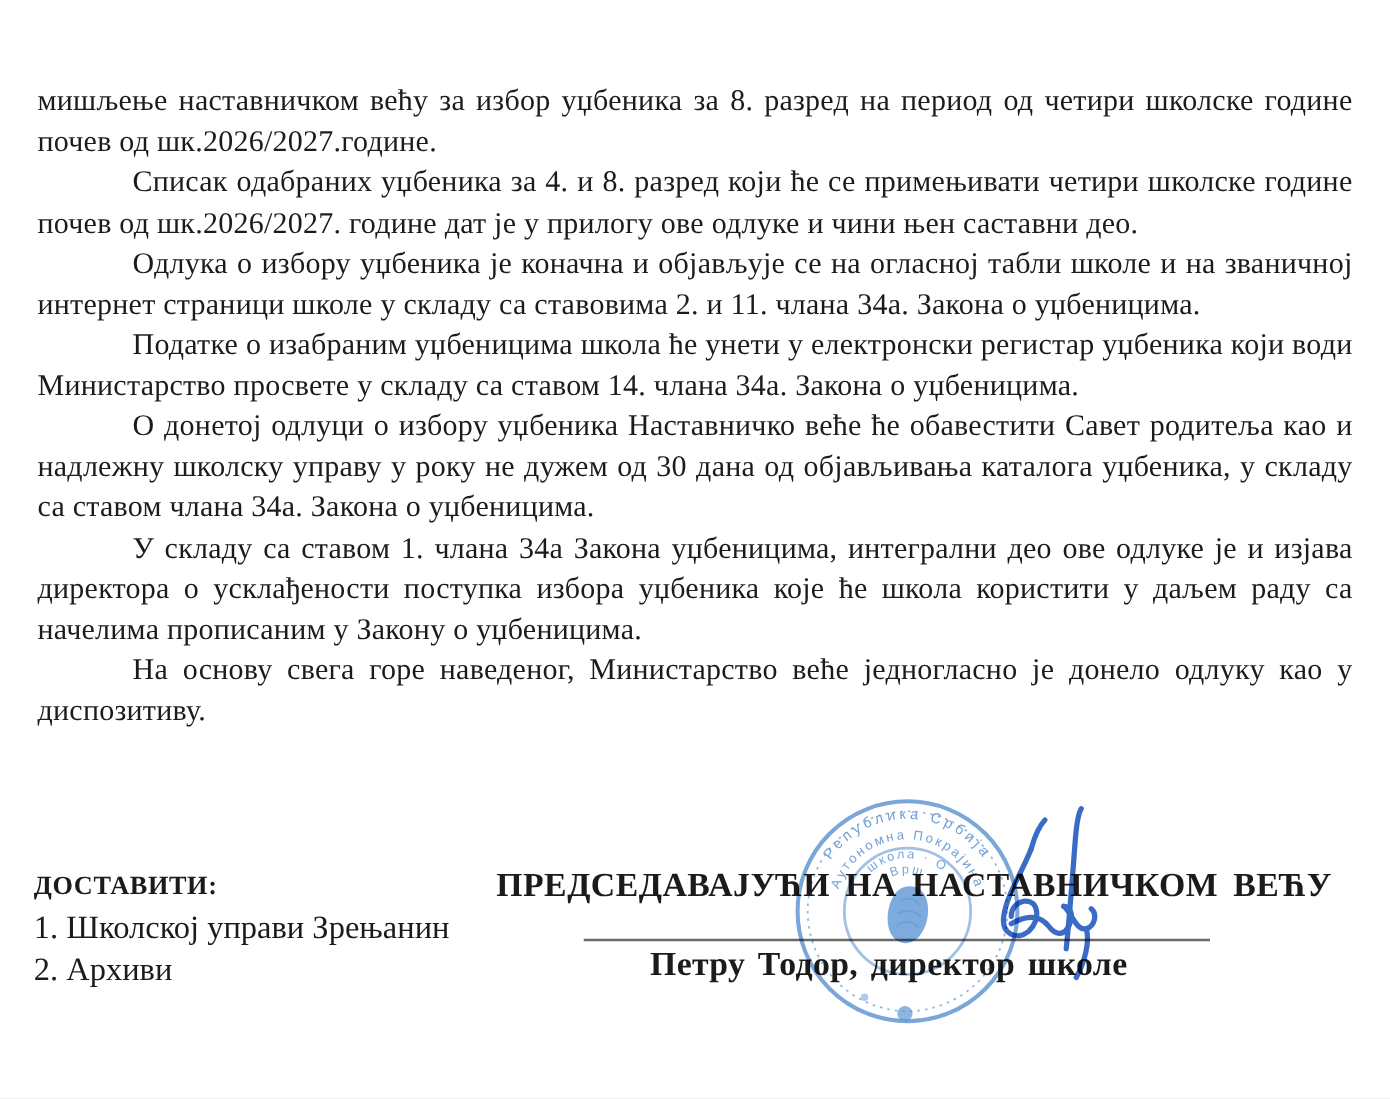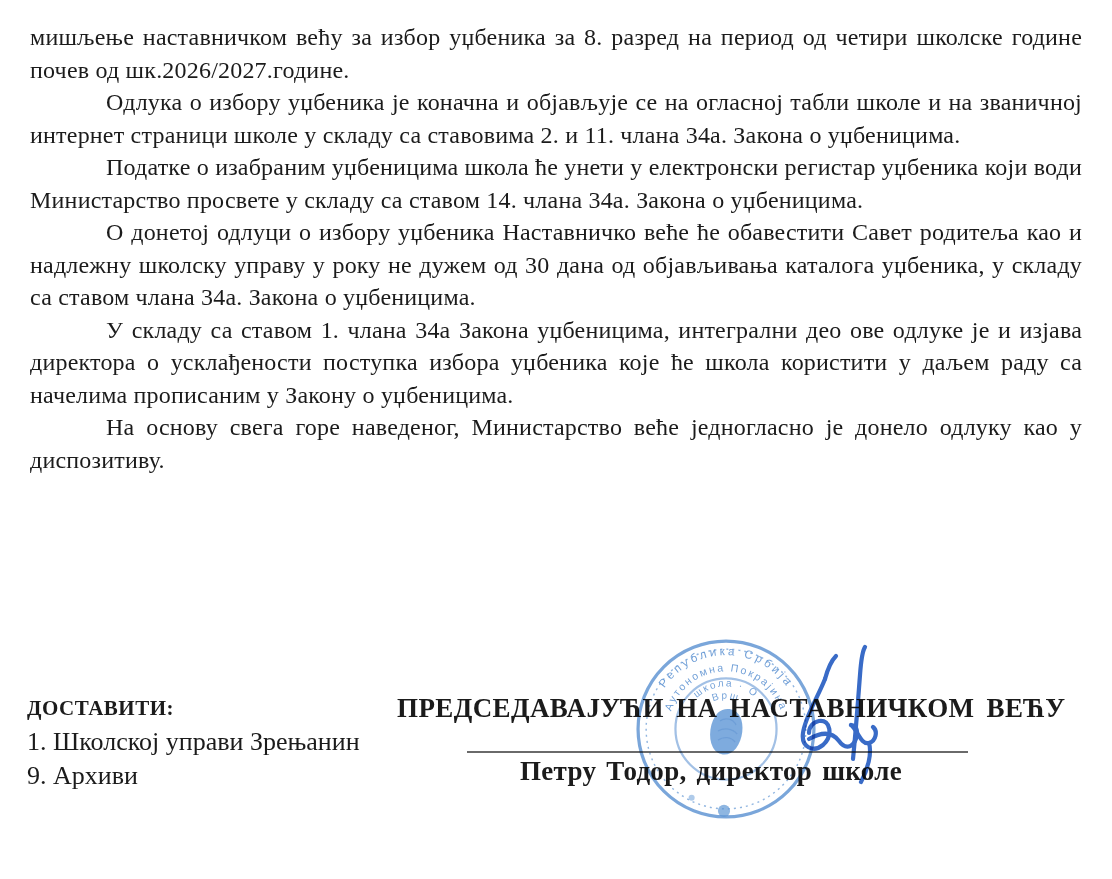--- a/index.html
+++ b/index.html
@@ -16,21 +16,21 @@
   .body-text {
     position:absolute;
     left:30px; top:21px;
     width:1052px;
     font-size:24px;
     line-height:32.5px;
     text-align:justify;
     letter-spacing:0.2px;
   }
   .para { margin:0; text-indent:76px; }
-  .para.no-indent { text-indent:0; }
+  .para.no-indent { text-indent:0;margin-top:44px; }
 
   
   .dist { position:absolute; left:27px; top:691px; font-size:26px; line-height:34px; }
   .dist-heading { font-weight:bold; font-size:21px; letter-spacing:0.5px; }
   .dist-item { font-size:26px; }
 
   
   .sig-heading {
     position:absolute; left:397px; top:693px;
     font-weight:bold; font-size:27px;
@@ -67,31 +67,32 @@
   }
   .sign-stroke { stroke:#2e63c4; fill:none; stroke-width:4.2; stroke-linecap:round; stroke-linejoin:round; }
 </style>
 </head>
 <body>
 
 <div class="page">
 
   <div class="body-text">
     <p class="para no-indent">мишљење наставничком већу за избор уџбеника за 8. разред на период од четири школске године почев од шк.2026/2027.године.</p>
+    <p class="para">Списак одабраних уџбеника за 4. и 8. разред који ће се примењивати четири школске године почев од шк.2026/2027. године дат је у прилогу ове одлуке и чини њен саставни део.</p>
     <p class="para">Одлука о избору уџбеника је коначна и објављује се на огласној табли школе и на званичној интернет страници школе у складу са ставовима 2. и 11. члана 34а. Закона о уџбеницима.</p>
     <p class="para">Податке о изабраним уџбеницима школа ће унети у електронски регистар уџбеника који води Министарство просвете у складу са ставом 14. члана 34а. Закона о уџбеницима.</p>
     <p class="para">О донетој одлуци о избору уџбеника Наставничко веће ће обавестити Савет родитеља као и надлежну школску управу у року не дужем од 30 дана од објављивања каталога уџбеника, у складу са ставом члана 34а. Закона о уџбеницима.</p>
     <p class="para">У складу са ставом 1. члана 34а Закона уџбеницима, интегрални део ове одлуке је и изјава директора о усклађености поступка избора уџбеника које ће школа користити у даљем раду са начелима прописаним у Закону о уџбеницима.</p>
     <p class="para">На основу свега горе наведеног, Министарство веће једногласно је донело одлуку као у диспозитиву.</p>
   </div>
 
   <div class="dist">
     <div class="dist-heading">ДОСТАВИТИ:</div>
     <div class="dist-item">1. Школској управи Зрењанин</div>
-    <div class="dist-item">9. Архиви</div>
+    <div class="dist-item">2. Архиви</div>
   </div>
 
   <div class="sig-heading">ПРЕДСЕДАВАЈУЋИ НА НАСТАВНИЧКОМ ВЕЋУ</div>
   <div class="sig-line"></div>
   <div class="sig-name">Петру Тодор, директор школе</div>
 
   <svg class="stamp-svg" viewBox="0 0 184 184" aria-hidden="true">
     <defs>
       <path id="ring-outer-path" d="M 23.4,116.8 A 73,73 0 1 1 160.6,116.8"></path>
       <path id="ring-middle-path" d="M 38.4,111.4 A 57,57 0 1 1 145.6,111.4"></path>

